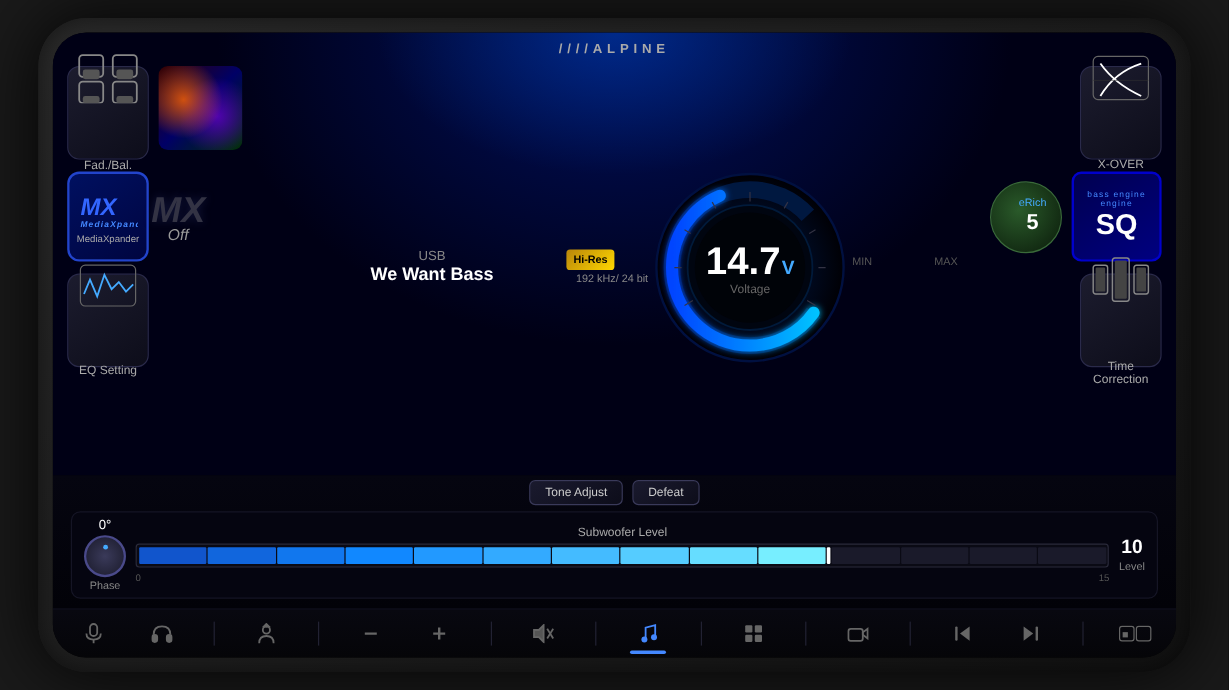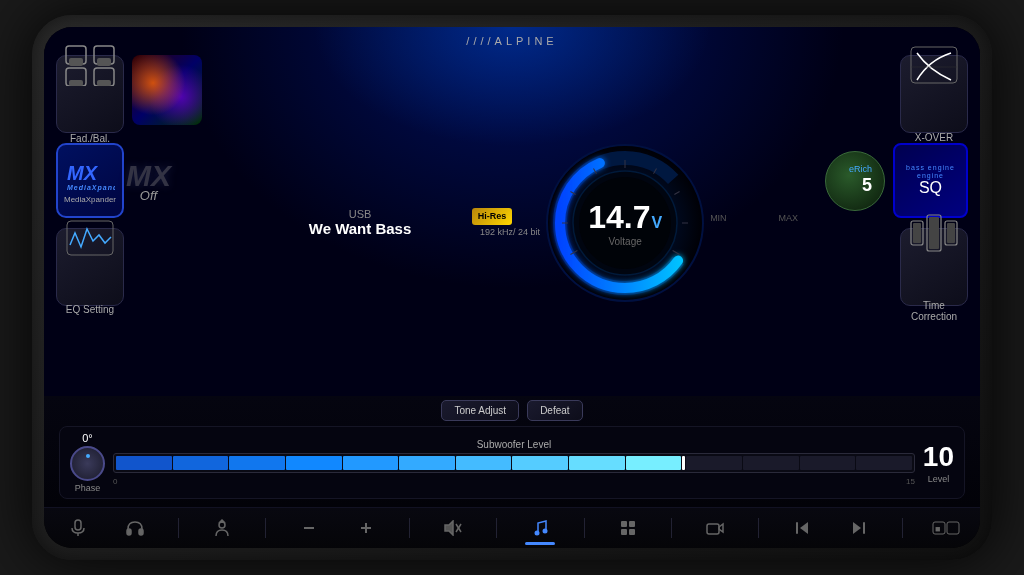--- a/index.html
+++ b/index.html
@@ -50,21 +50,21 @@
 
     .brand-logo {
       position: absolute;
       top: 8px;
       left: 50%;
       transform: translateX(-50%);
       color: #aaa;
       font-size: 11px;
       letter-spacing: 4px;
       z-index: 2;
-      font-weight: normal;
+      font-weight: bold;
     }
 
     
     .ctrl-box {
       background: linear-gradient(145deg, #1c1c2e, #0d0d1a);
       border: 1px solid #2a2a4a;
       border-radius: 10px;
       display: flex;
       flex-direction: column;
       align-items: center;
@@ -359,21 +359,21 @@
       display: flex;
       flex-direction: column;
       align-items: center;
       justify-content: center;
       cursor: pointer;
       overflow: hidden;
       position: relative;
     }
 
     .erich-inner {
-      text-align: right;
+      text-align: center;
       line-height: 1.2;
       margin-left: 11px;
     }
 
     .mx-area-left {
       display: flex;
       gap: 2px;
       align-items: center;
     }
 
@@ -553,21 +553,21 @@
           <div class="erich-icon">
             <div class="erich-inner">
               <div style="color:#4af; font-size:9px;">eRich</div>
               <div style="color:#fff; font-size:18px; font-weight:bold;">5</div>
             </div>
           </div>
 
           <div class="bass-engine-box">
             <div style="color:#4488ff; font-size:7px; letter-spacing:1px; margin-bottom:1px;">bass engine</div>
             <div style="color:#4488ff; font-size:7px; letter-spacing:1px;">engine</div>
-            <div style="color:#fff; font-size:16px; font-weight:normal;">SQ</div>
+            <div style="color:#fff; font-size:24px; font-weight:bold;">SQ</div>
           </div>
         </div>
 
         <div style="display:flex; justify-content:flex-end; margin-top:0px;">
           <div class="ctrl-box" style="width:68px; height:78px;">
             <div class="icon-area">
               <svg width="50" height="40" viewBox="0 0 50 40">
 
                 <rect x="2" y="8" width="12" height="24" rx="2" fill="none" stroke="#888" stroke-width="1.2"></rect>
                 <rect x="4" y="10" width="8" height="20" rx="1" fill="#444"></rect>
@@ -629,21 +629,21 @@
                 <div class="slider-seg" style="background:#1a1a2a;"></div>
               </div>
             </div>
             <div class="slider-labels">
               <span>0</span>
               <span>15</span>
             </div>
           </div>
 
           <div class="level-display">
-            <div style="color:#fff; font-size:28px; font-weight:bold;">10</div>
+            <div style="color:#fff; font-size:16px; font-weight:bold;">10</div>
             <div style="color:#888; font-size:9px;">Level</div>
           </div>
         </div>
       </div>
     </div>
 
     <div class="bottom-nav">
 
       <div class="nav-icon">
         <svg width="16" height="18" viewBox="0 0 16 18" fill="none" stroke="#666" stroke-width="1.5">

